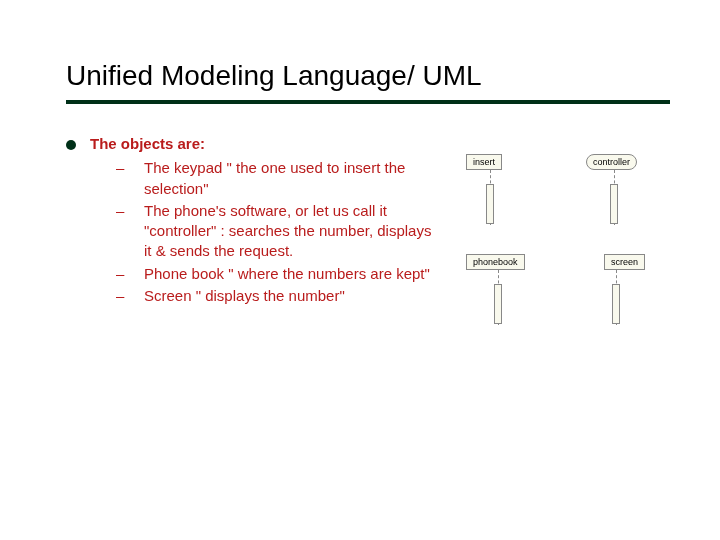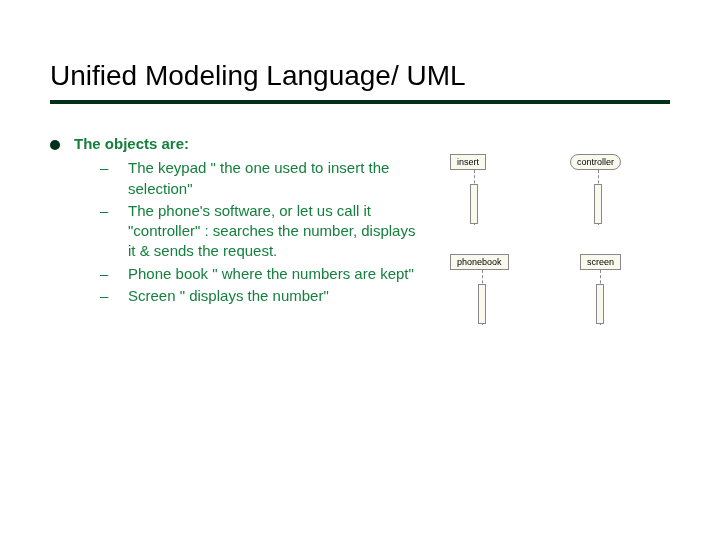--- a/index.html
+++ b/index.html
@@ -6,41 +6,42 @@
   body {
     width: 720px;
     height: 540px;
     background: #fff;
     font-family: Arial, sans-serif;
     position: relative;
     overflow: hidden;
   }
   .slide {
     padding: 60px 50px 40px 50px;
+    margin-left: 16px;
   }
   .title {
     font-size: 28px;
     font-weight: normal;
     color: #000;
     margin-bottom: 8px;
   }
   .title-rule {
     height: 4px;
     background: #003018;
     margin-bottom: 30px;
   }
   .content-row {
     display: flex;
     gap: 20px;
   }
   .text-col {
     flex: 0 0 370px;
     font-family: "Comic Sans MS", cursive, sans-serif;
     font-size: 15px;
-    color: #15803d;
+    color: #b91c1c;
     line-height: 1.35;
   }
   .bullet-row {
     display: flex;
     align-items: flex-start;
     gap: 14px;
     margin-bottom: 4px;
   }
   .disc {
     width: 10px;
@@ -134,19 +135,19 @@
       <div class="activation" style="left:30px; top:50px; height:40px;"></div>
 
       <div class="obj-box" style="left:130px; top:20px;border-radius:8px;">controller</div>
       <div class="lifeline" style="left:158px; top:36px; height:55px;"></div>
       <div class="activation" style="left:154px; top:50px; height:40px;"></div>
 
       <div class="obj-box" style="left:10px; top:120px;">phonebook</div>
       <div class="lifeline" style="left:42px; top:136px; height:55px;"></div>
       <div class="activation" style="left:38px; top:150px; height:40px;"></div>
 
-      <div class="obj-box" style="left:140px; top:120px;">screen</div>
+      <div class="obj-box" style="left:148px; top:120px;">screen</div>
       <div class="lifeline" style="left:160px; top:136px; height:55px;"></div>
       <div class="activation" style="left:156px; top:150px; height:40px;"></div>
     </div>
 
   </div>
 </div>
 
 </body></html>

